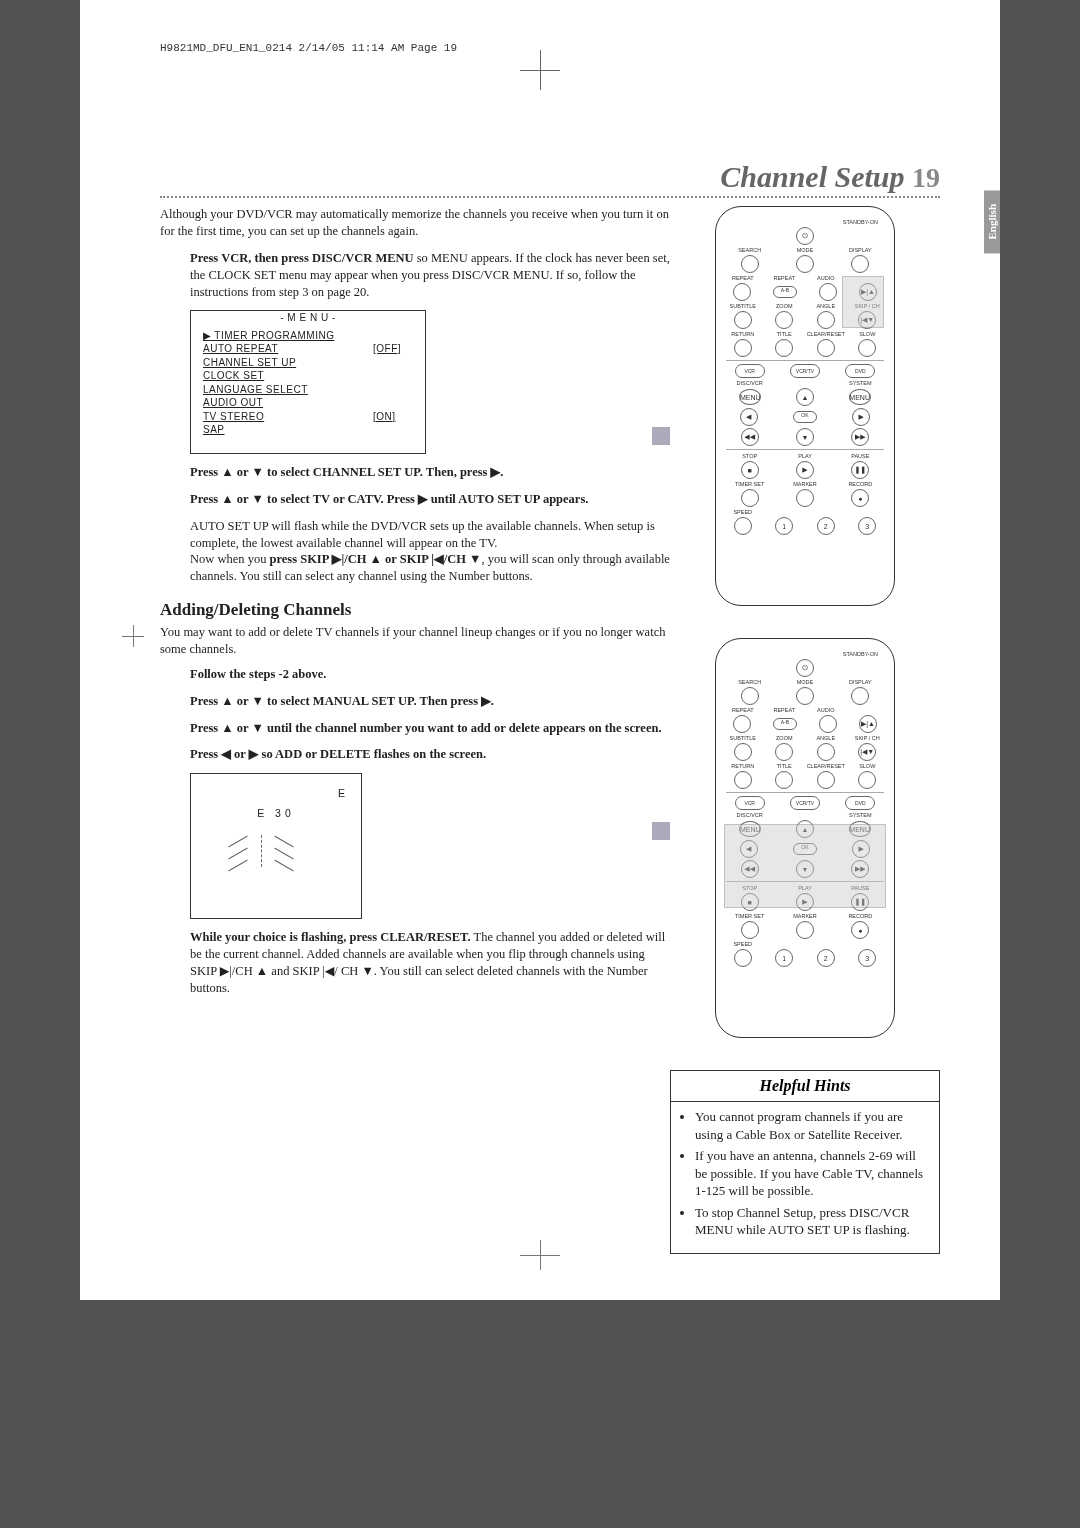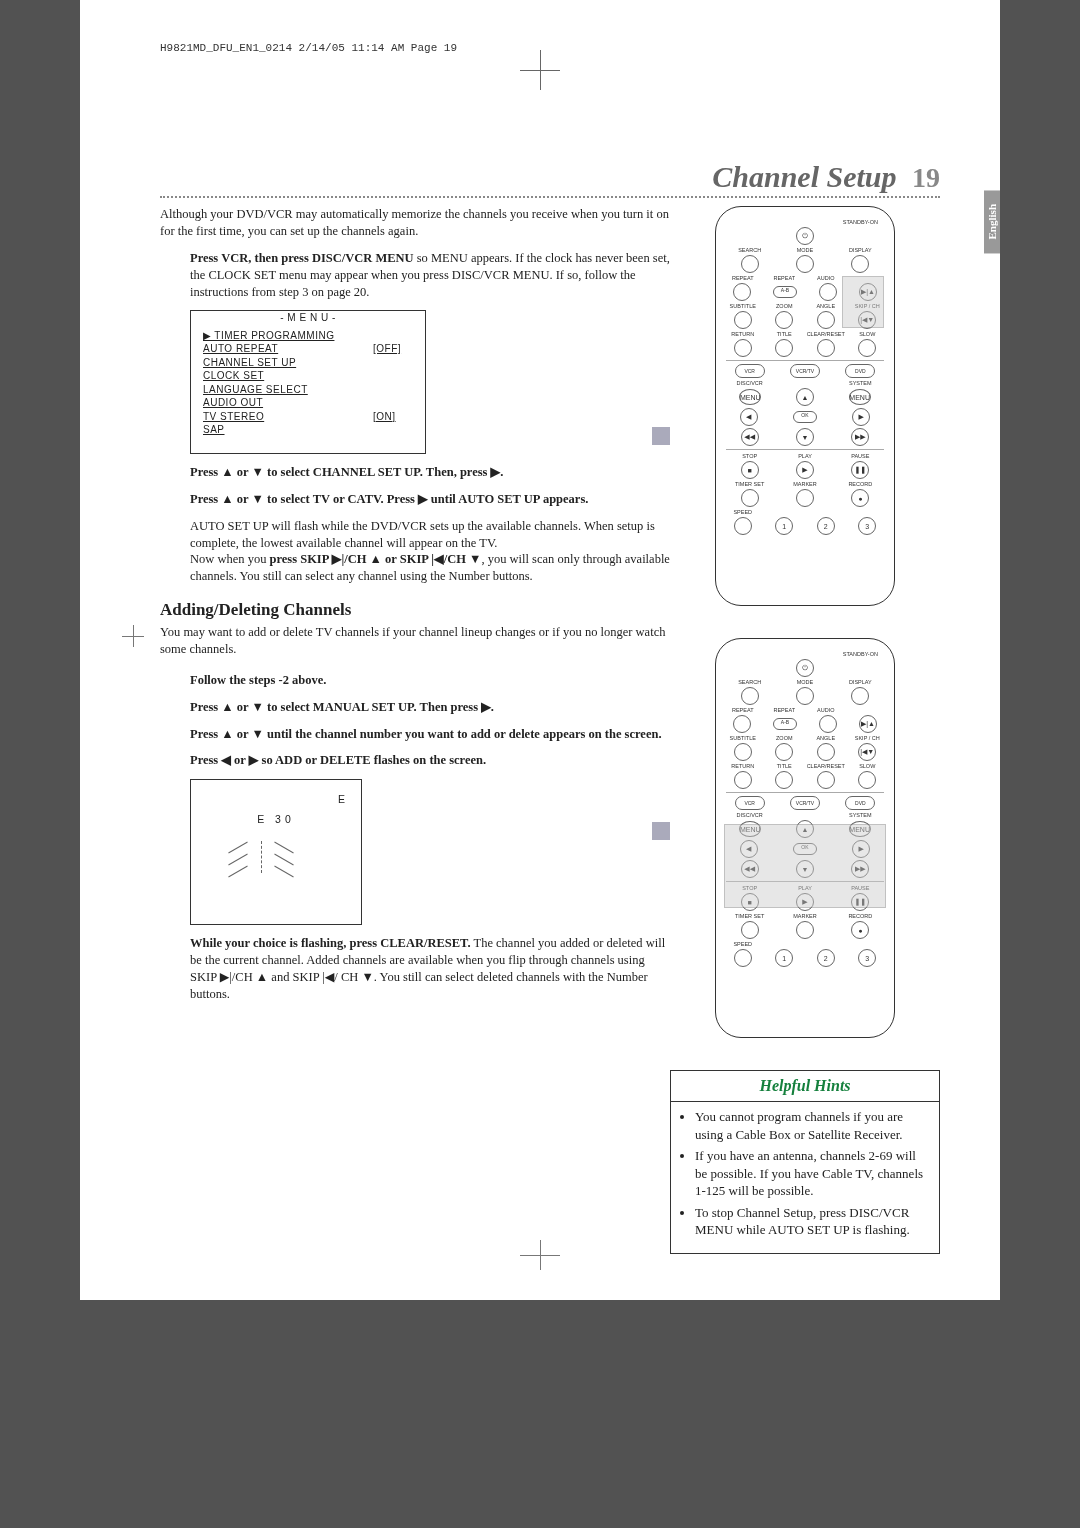--- a/index.html
+++ b/index.html
@@ -61,21 +61,20 @@
     font-size: 30px;
     color: #666;
     margin-top: 120px;
     border-bottom: 2px dotted #888;
     padding-bottom: 2px;
   }
   .chapter-title .pagenum {
     font-style: normal;
     font-size: 28px;
     color: #888;
-    margin-left: 8px;
   }
   .content {
     display: flex;
     margin-top: 8px;
   }
   .leftcol {
     flex: 1.05;
     font-size: 12.5px;
     line-height: 1.35;
     color: #222;
@@ -214,21 +213,21 @@
   .rc-sep { border-top: 1px solid #aaa; margin: 3px 4px; }
   .hints-box {
     border: 1px solid #333;
     padding: 0;
   }
   .hints-title {
     text-align: center;
     font-style: italic;
     font-weight: bold;
     font-size: 16px;
-    color: #15803d;
+    color: #000000;
     border-bottom: 1px solid #333;
     padding: 6px 4px;
   }
   .hints-body {
     font-size: 13px;
     line-height: 1.35;
     padding: 6px 10px 10px 10px;
     color: #222;
   }
   .hints-body ul { margin: 0; padding-left: 14px; }
@@ -372,21 +371,21 @@
       <div class="step"><b>Press ▲ or ▼ to select TV or CATV. Press ▶ until AUTO SET UP appears.</b></div>
 
       <div class="step step-follow">
         <span>AUTO SET UP will flash while the DVD/VCR sets up the available channels. When setup is complete, the lowest available channel will appear on the TV.</span><br>
         <span>Now when you </span><b>press SKIP ▶|/CH ▲ or SKIP |◀/CH ▼</b><span>, you will scan only through available channels. You still can select any channel using the Number buttons.</span>
       </div>
 
       <div class="h2">Adding/Deleting Channels</div>
       <div>You may want to add or delete TV channels if your channel lineup changes or if you no longer watch some channels.</div>
 
-      <div class="step" style="margin-top:14px"><b>Follow the steps   -2 above.</b></div>
+      <div class="step" style="margin-top:8px"><b>Follow the steps   -2 above.</b></div>
       <div class="step"><b>Press ▲ or ▼ to select MANUAL SET UP. Then press ▶.</b></div>
       <div class="step"><b>Press ▲ or ▼ until the channel number you want to add or delete appears on the screen.</b></div>
       <div class="step"><b>Press ◀ or ▶ so ADD or DELETE flashes on the screen.</b></div>
 
       <div class="ch-box">
         <div style="text-align:right;letter-spacing:6px">E</div>
         <div class="r2">E   30</div>
         <div class="antenna">
           <div class="ant-line ant-left1"></div>
             <div class="ant-line ant-left2"></div>

